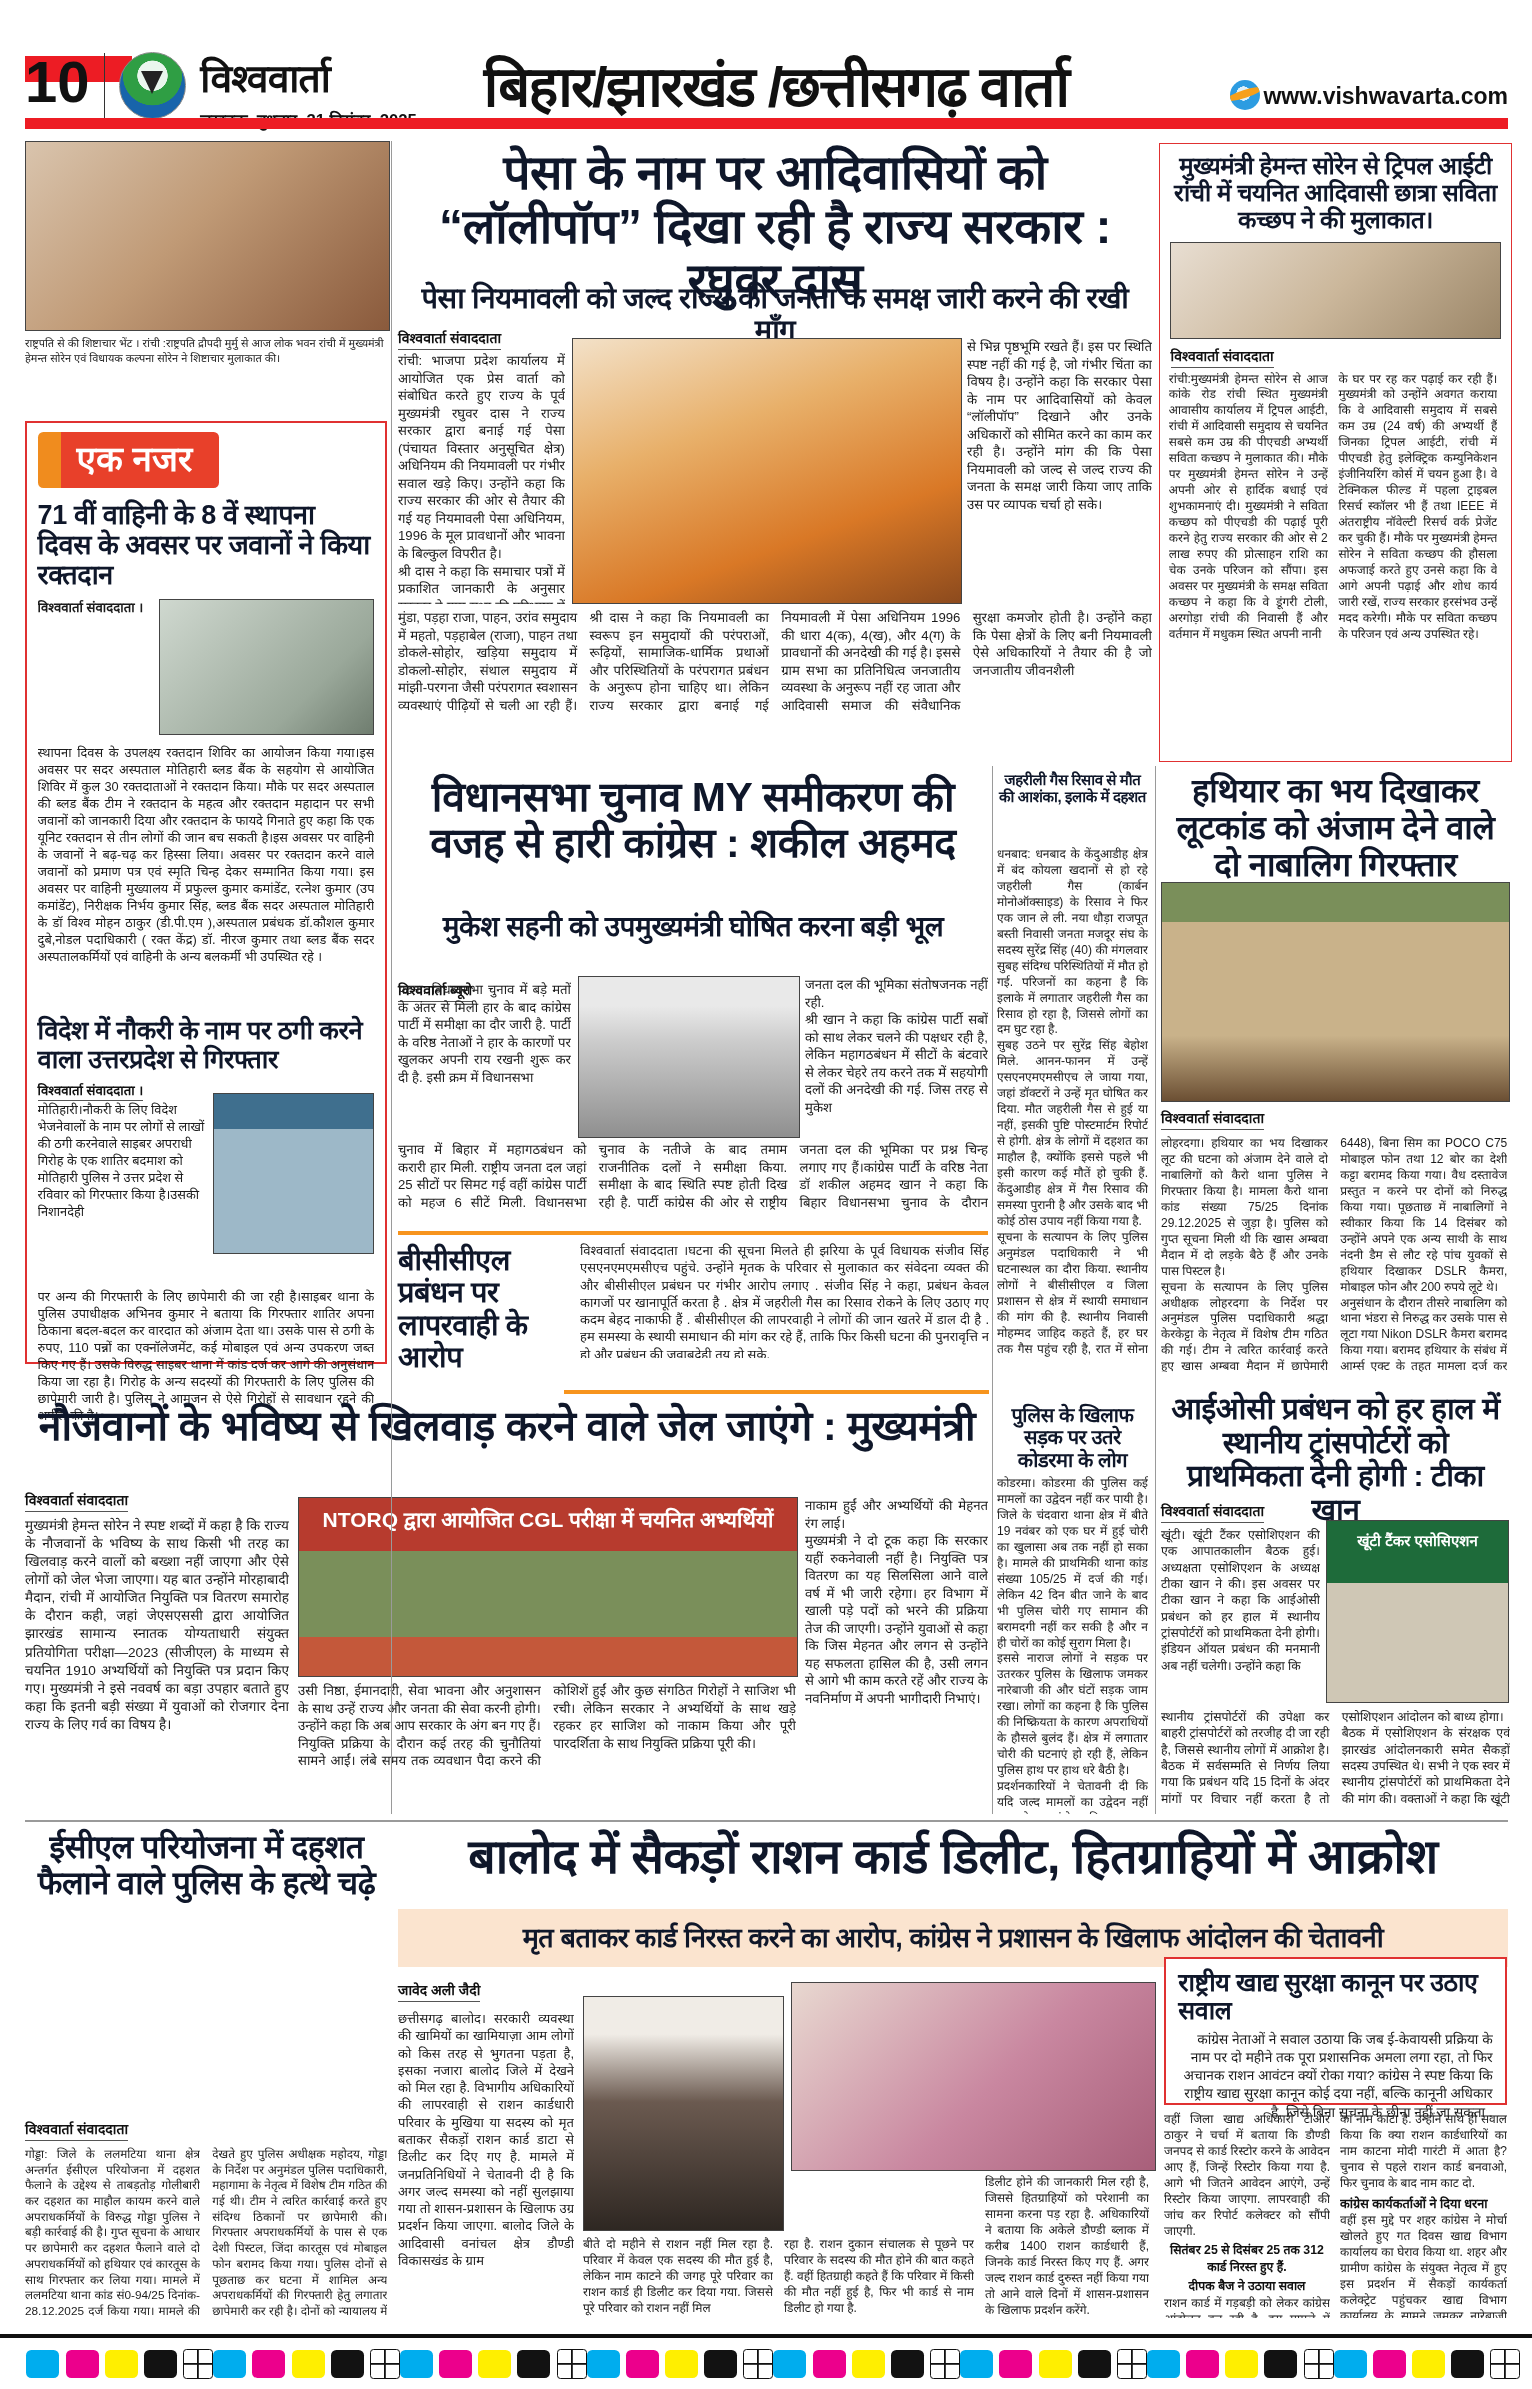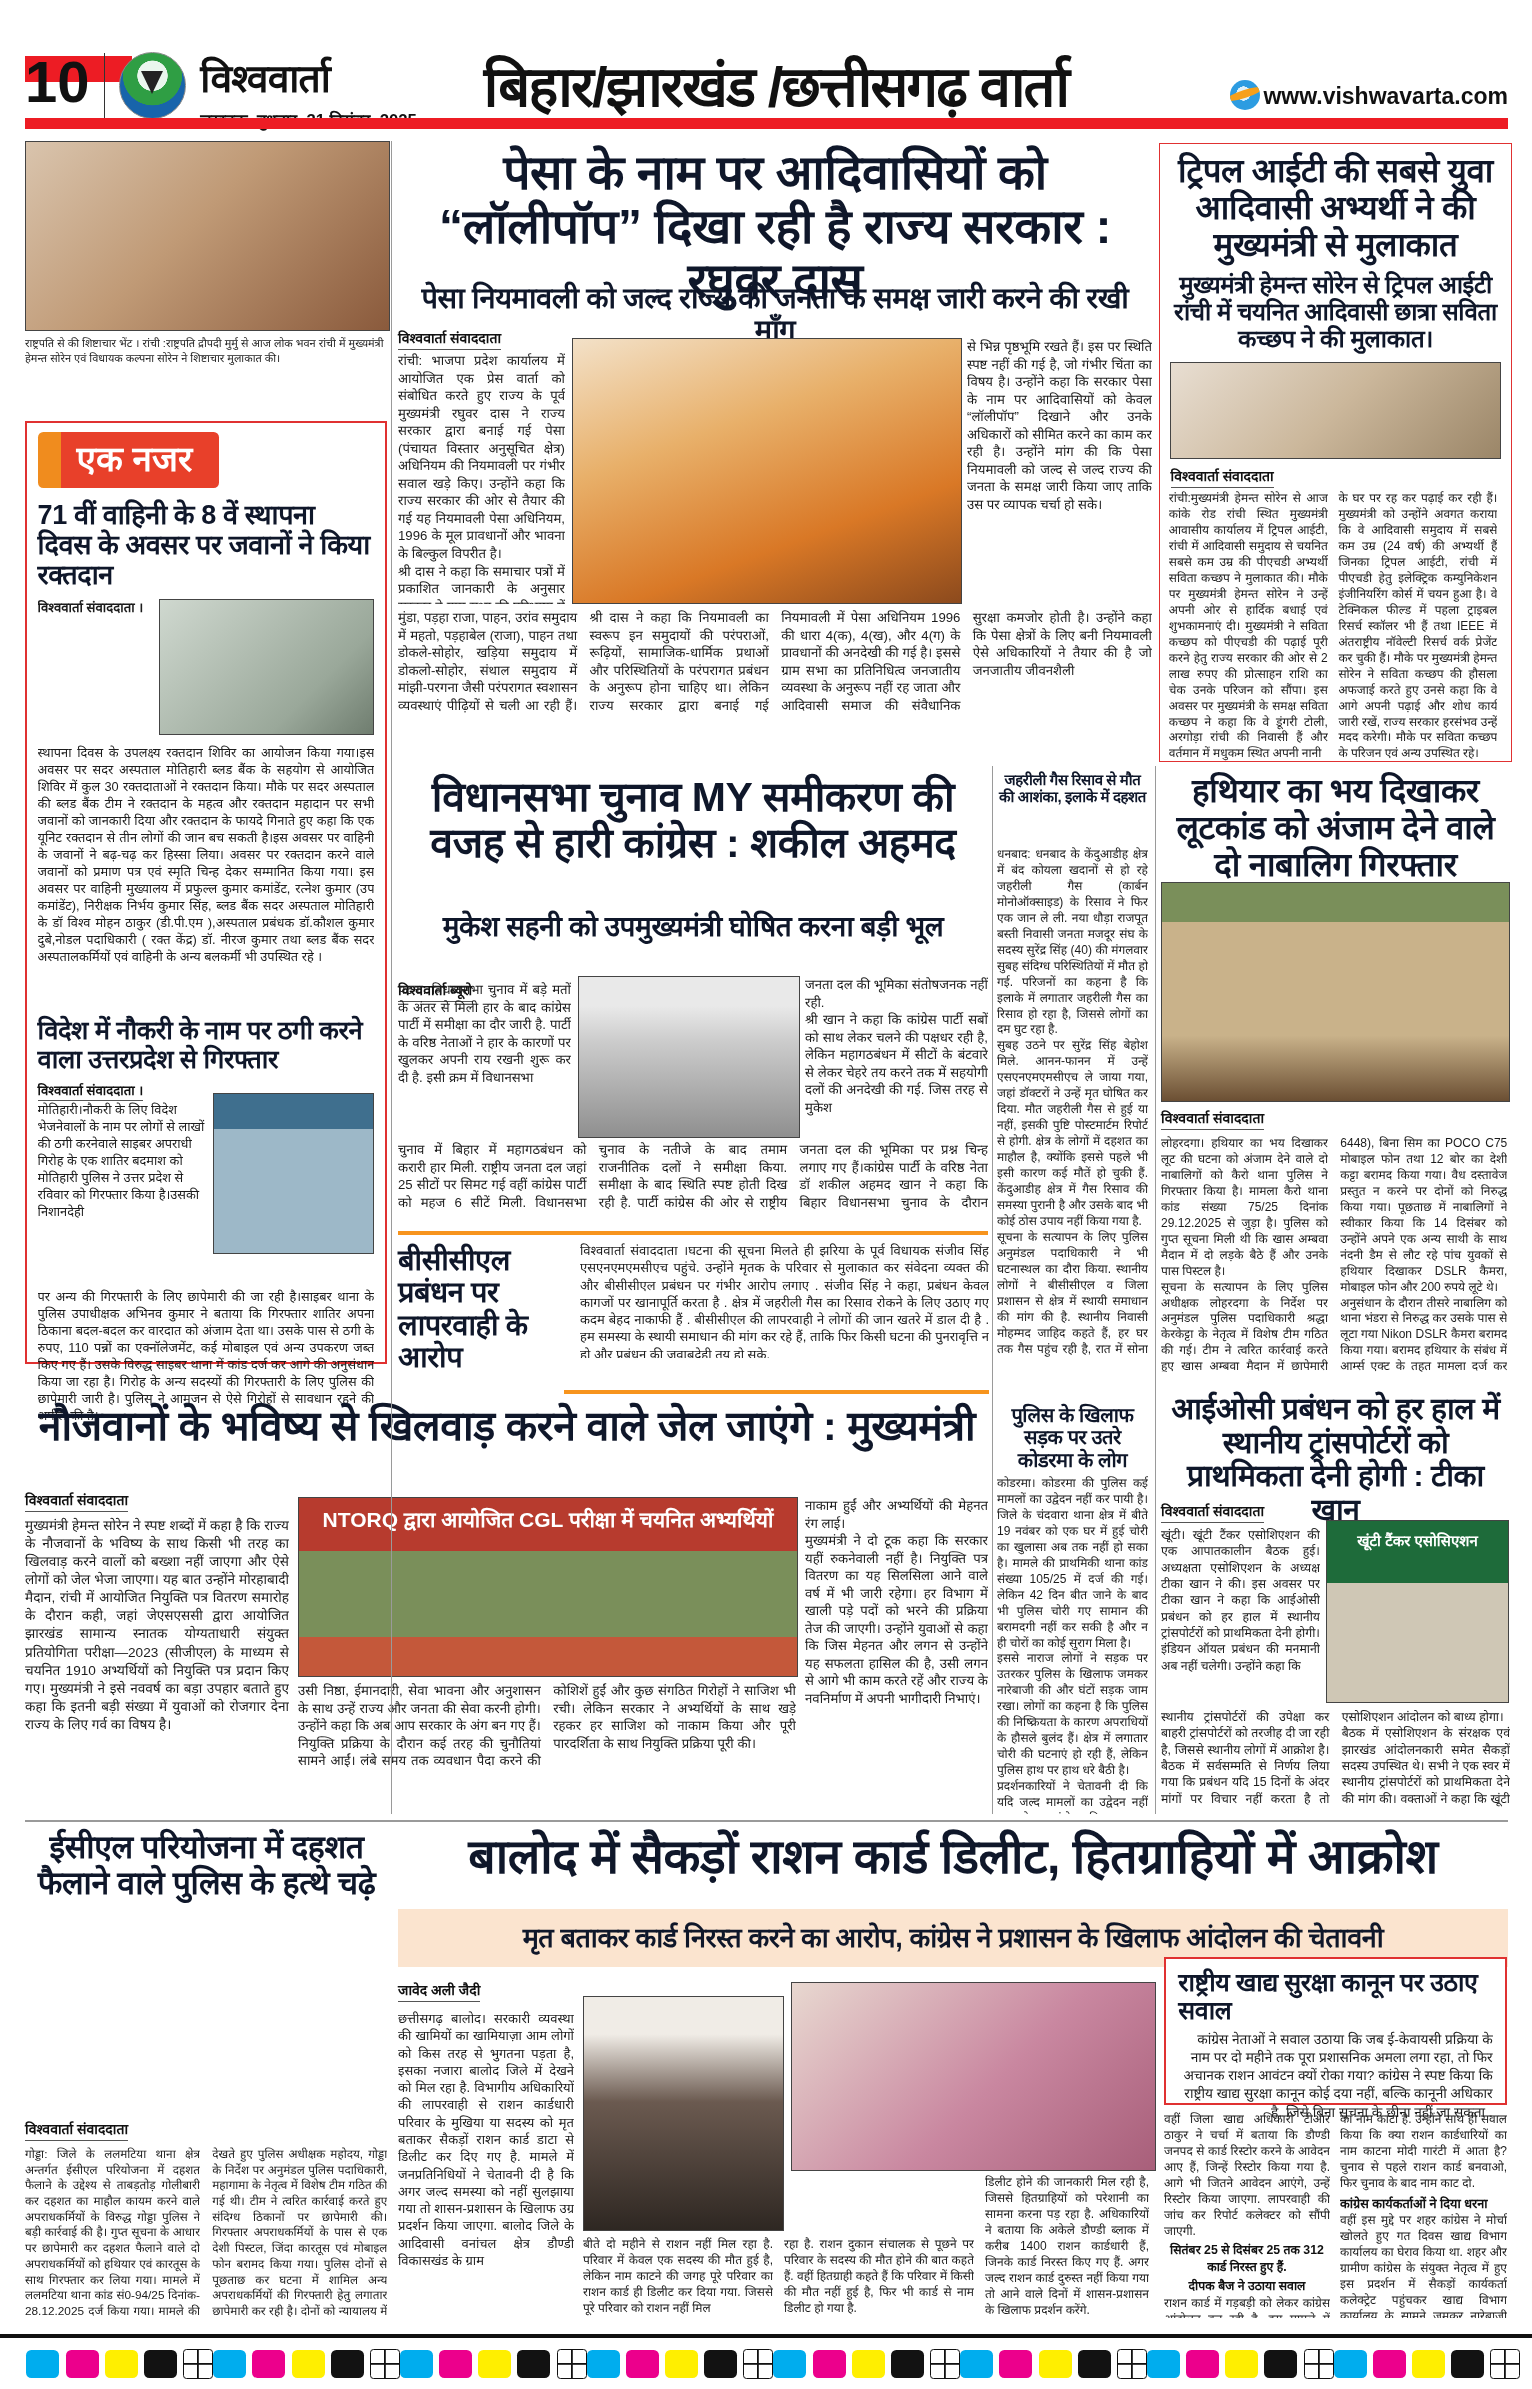--- a/index.html
+++ b/index.html
@@ -98,21 +98,20 @@
   <div class="abs hl" style="left:398px;top:146px;width:754px;height:130px;font-size:48px;">पेसा के नाम पर आदिवासियों को “लॉलीपॉप” दिखा रही है राज्य सरकार : रघुवर दास</div>
   <div class="abs hl" style="left:398px;top:282px;width:754px;height:41px;font-size:29px;">पेसा नियमावली को जल्द राज्य की जनता के समक्ष जारी करने की रखी माँग</div>
   <div class="abs" style="left:398px;top:328px;"><span class="byline">विश्ववार्ता संवाददाता</span></div>
   <div class="abs body" style="left:398px;top:352px;width:167px;height:252px;font-size:13.2px;">रांची: भाजपा प्रदेश कार्यालय में आयोजित एक प्रेस वार्ता को संबोधित करते हुए राज्य के पूर्व मुख्यमंत्री रघुवर दास ने राज्य सरकार द्वारा बनाई गई पेसा (पंचायत विस्तार अनुसूचित क्षेत्र) अधिनियम की नियमावली पर गंभीर सवाल खड़े किए। उन्होंने कहा कि राज्य सरकार की ओर से तैयार की गई यह नियमावली पेसा अधिनियम, 1996 के मूल प्रावधानों और भावना के बिल्कुल विपरीत है।
 श्री दास ने कहा कि समाचार पत्रों में प्रकाशित जानकारी के अनुसार सरकार ने ग्राम सभा की परिभाषा में परंपरागत जनजातीय व्यवस्था और रूढ़िगत नेतृत्व को सीमित कर दिया है। जबकि अनुसूचित क्षेत्रों में ग्राम सभा की</div>
   <div class="abs photo" style="left:572px;top:338px;width:388px;height:264px;background:linear-gradient(160deg,#f3e1c8 0%,#e8b06a 35%,#d97826 70%,#8c4a1d 100%);"></div>
   <div class="abs body" style="left:967px;top:338px;width:185px;height:264px;font-size:13.2px;">से भिन्न पृष्ठभूमि रखते हैं। इस पर स्थिति स्पष्ट नहीं की गई है, जो गंभीर चिंता का विषय है। उन्होंने कहा कि सरकार पेसा के नाम पर आदिवासियों को केवल “लॉलीपॉप” दिखाने और उनके अधिकारों को सीमित करने का काम कर रही है। उन्होंने मांग की कि पेसा नियमावली को जल्द से जल्द राज्य की जनता के समक्ष जारी किया जाए ताकि उस पर व्यापक चर्चा हो सके।</div>
   <div class="abs body cols4" style="left:398px;top:609px;width:754px;height:148px;font-size:13.2px;">मुंडा, पड़हा राजा, पाहन, उरांव समुदाय में महतो, पड़हाबेल (राजा), पाहन तथा डोकले-सोहोर, खड़िया समुदाय में डोकलो-सोहोर, संथाल समुदाय में मांझी-परगना जैसी परंपरागत स्वशासन व्यवस्थाएं पीढ़ियों से चली आ रही हैं। श्री दास ने कहा कि नियमावली का स्वरूप इन समुदायों की परंपराओं, रूढ़ियों, सामाजिक-धार्मिक प्रथाओं और परिस्थितियों के परंपरागत प्रबंधन के अनुरूप होना चाहिए था। लेकिन राज्य सरकार द्वारा बनाई गई नियमावली में पेसा अधिनियम 1996 की धारा 4(क), 4(ख), और 4(ग) के प्रावधानों की अनदेखी की गई है। इससे ग्राम सभा का प्रतिनिधित्व जनजातीय व्यवस्था के अनुरूप नहीं रह जाता और आदिवासी समाज की संवैधानिक सुरक्षा कमजोर होती है। उन्होंने कहा कि पेसा क्षेत्रों के लिए बनी नियमावली ऐसे अधिकारियों ने तैयार की है जो जनजातीय जीवनशैली</div>
 
   <div class="abs" style="left:1159px;top:143px;width:351px;height:617px;border:1.8px solid #e03131;">
-    <div class="hl" style="font-size:33px;margin:8.8px 7px 0 7px;">ट्रिपल आईटी की सबसे युवा आदिवासी अभ्यर्थी ने की मुख्यमंत्री से मुलाकात</div>
     <div class="hl" style="font-size:24px;margin:8.8px 8.8px 0 8.8px;">मुख्यमंत्री हेमन्त सोरेन से ट्रिपल आईटी रांची में चयनित आदिवासी छात्रा सविता कच्छप ने की मुलाकात।</div>
     <div class="photo" style="width:329px;height:95px;margin:8.8px auto 0 auto;background:linear-gradient(135deg,#e8ded2 0%,#cbb79b 50%,#9b8668 100%);"></div>
     <div style="margin:7px 0 0 10.6px;"><span class="byline">विश्ववार्ता संवाददाता</span></div>
     <div style="display:flex;gap:10.6px;padding:3.5px 8.8px;">
       <div class="body" style="width:159px;height:379px;font-size:12px;">रांची:मुख्यमंत्री हेमन्त सोरेन से आज कांके रोड रांची स्थित मुख्यमंत्री आवासीय कार्यालय में ट्रिपल आईटी, रांची में आदिवासी समुदाय से चयनित सबसे कम उम्र की पीएचडी अभ्यर्थी सविता कच्छप ने मुलाकात की। मौके पर मुख्यमंत्री हेमन्त सोरेन ने उन्हें अपनी ओर से हार्दिक बधाई एवं शुभकामनाएं दी। मुख्यमंत्री ने सविता कच्छप को पीएचडी की पढ़ाई पूरी करने हेतु राज्य सरकार की ओर से 2 लाख रुपए की प्रोत्साहन राशि का चेक उनके परिजन को सौंपा। इस अवसर पर मुख्यमंत्री के समक्ष सविता कच्छप ने कहा कि वे डूंगरी टोली, अरगोड़ा रांची की निवासी हैं और वर्तमान में मधुकम स्थित अपनी नानी</div>
       <div class="body" style="width:159px;height:379px;font-size:12px;">के घर पर रह कर पढ़ाई कर रही हैं। मुख्यमंत्री को उन्होंने अवगत कराया कि वे आदिवासी समुदाय में सबसे कम उम्र (24 वर्ष) की अभ्यर्थी हैं जिनका ट्रिपल आईटी, रांची में पीएचडी हेतु इलेक्ट्रिक कम्युनिकेशन इंजीनियरिंग कोर्स में चयन हुआ है। वे टेक्निकल फील्ड में पहला ट्राइबल रिसर्च स्कॉलर भी हैं तथा IEEE  में अंतराष्ट्रीय नॉवेल्टी रिसर्च वर्क प्रेजेंट कर चुकी हैं। मौके पर मुख्यमंत्री हेमन्त सोरेन ने सविता कच्छप की हौसला अफजाई करते हुए उनसे कहा कि वे आगे अपनी पढ़ाई और शोध कार्य जारी रखें, राज्य सरकार हरसंभव उन्हें मदद करेगी। मौके पर सविता कच्छप के परिजन एवं अन्य उपस्थित रहे।</div>
     </div>
   </div>
 
   <div class="abs hl" style="left:398px;top:775px;width:590px;height:130px;font-size:41px;">विधानसभा चुनाव MY समीकरण की वजह से हारी कांग्रेस : शकील अहमद</div>

